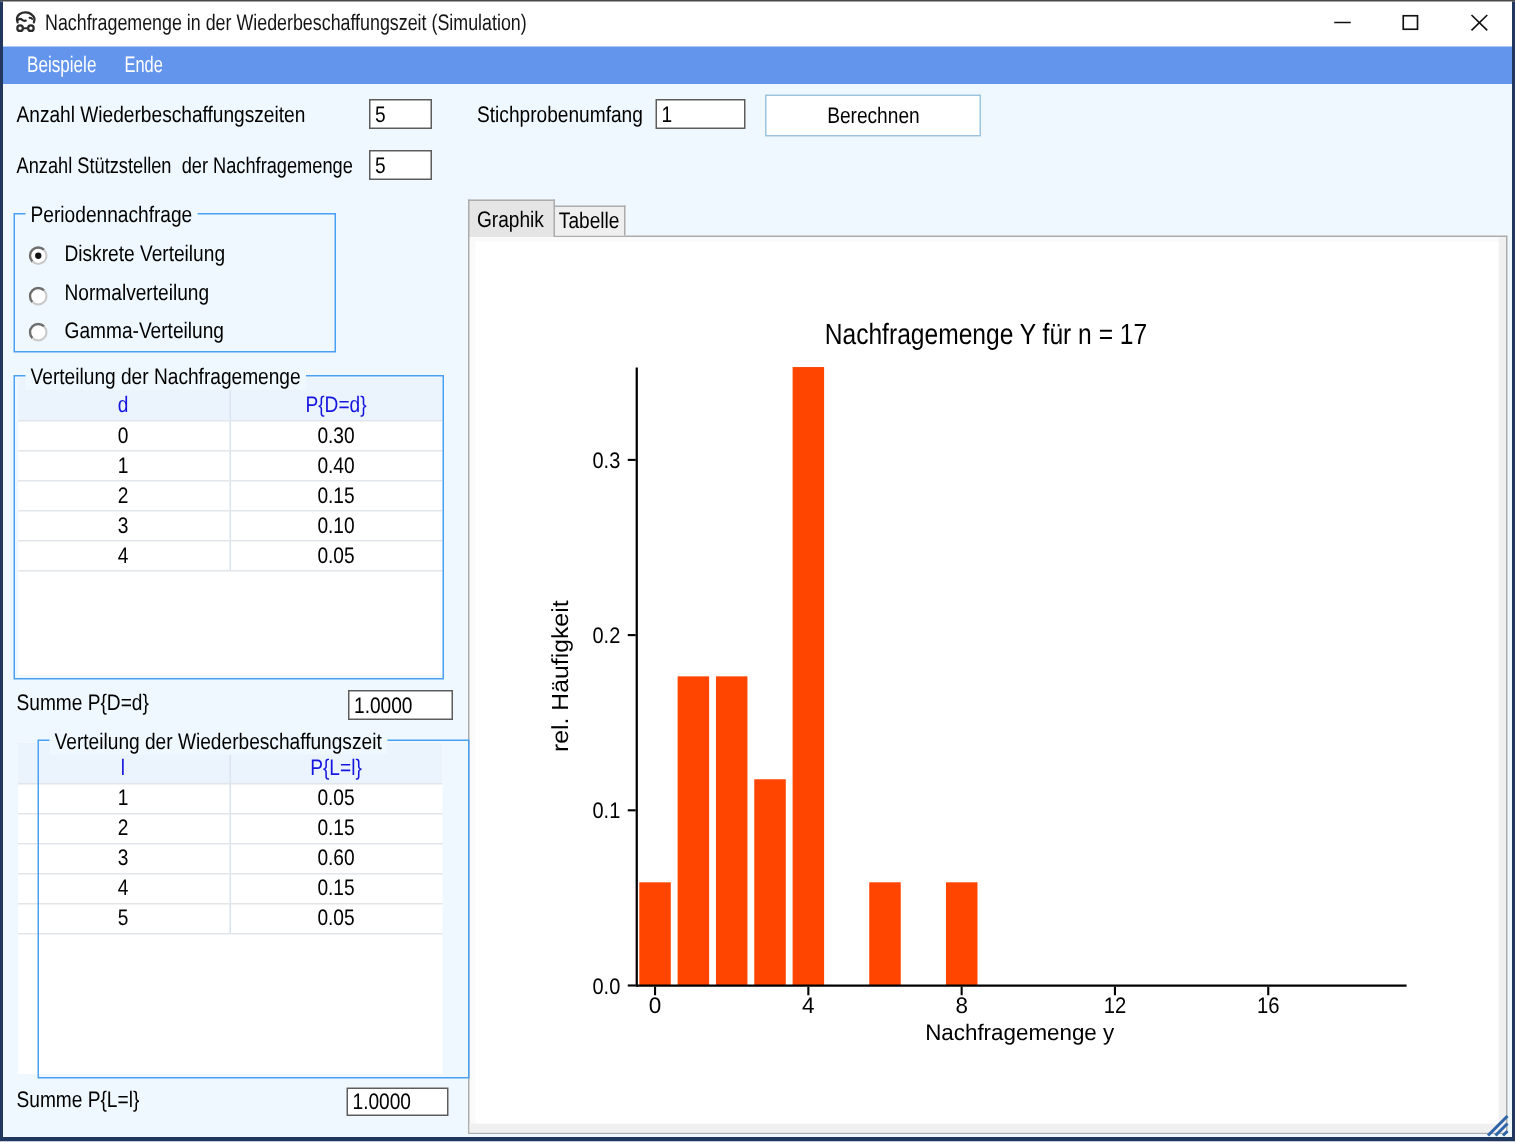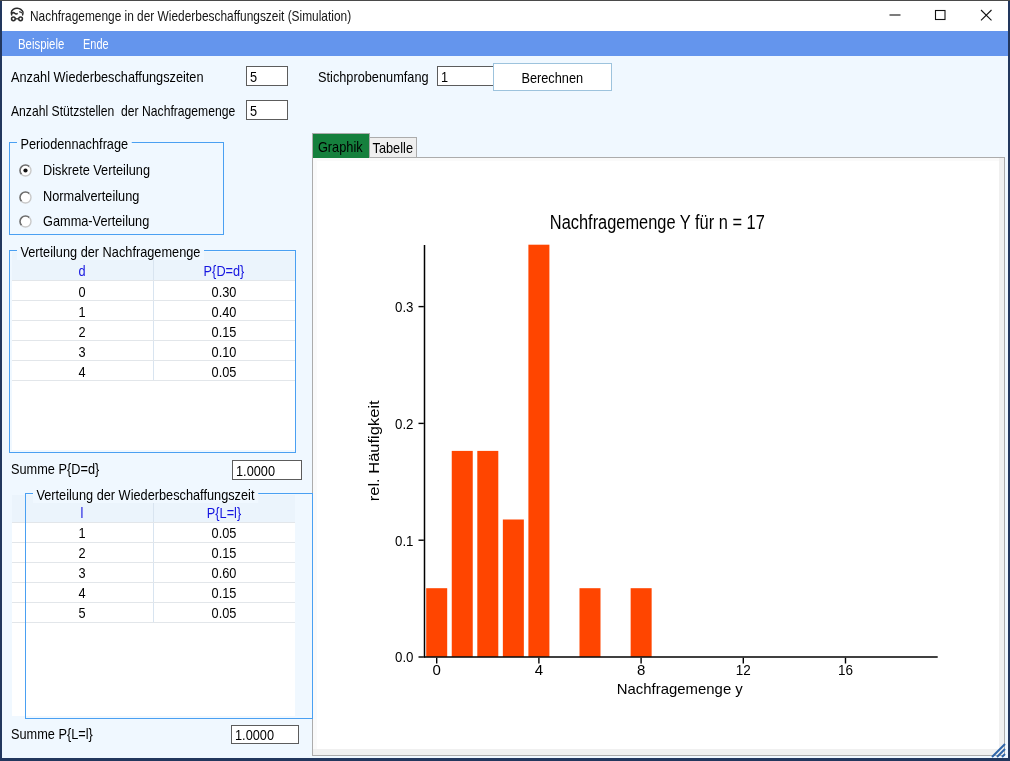--- a/index.html
+++ b/index.html
@@ -57,21 +57,21 @@
 <div class="lbl" style="left:11px;top:101.5px;transform:scaleX(0.81);">Anzahl Stützstellen  der Nachfragemenge</div>
 <div class="tb" style="left:246px;top:66px;width:42px;height:20px;">
     <span>5</span>
   </div>
 <div class="tb" style="left:437px;top:66px;width:60px;height:20px;">
     <span>1</span>
   </div>
 <div class="tb" style="left:246px;top:100px;width:42px;height:20px;">
     <span>5</span>
   </div>
-<div class="abs ctr" style="left:493px;top:63px;width:119px;height:28px;background:#fff;border:1px solid #9dc3dd;box-sizing:border-box;font-size:15px;">
+<div class="abs ctr" style="left:510px;top:63px;width:144px;height:28px;background:#fff;border:1px solid #9dc3dd;box-sizing:border-box;font-size:15px;">
     <span class="sx">Berechnen</span>
   </div>
 
 <div class="gb" style="left:9px;top:142px;width:215px;height:93px;">
   <div class="gblbl">Periodennachfrage</div>
 </div>
 <svg class="abs" style="left:19px;top:164px;z-index:6;" width="13" height="13" viewBox="0 0 13 13">
   <circle cx="6.5" cy="6.5" r="5.6" fill="#fff" stroke="none"></circle>
   <path d="M1 6.5 A5.5 5.5 0 0 1 12 6.5" fill="none" stroke="#6d6d6d" stroke-width="1.6" transform="rotate(-45 6.5 6.5)"></path>
   <path d="M12 6.5 A5.5 5.5 0 0 1 1 6.5" fill="none" stroke="#c9c9c9" stroke-width="1.4" transform="rotate(-45 6.5 6.5)"></path>
@@ -145,21 +145,21 @@
 <div class="cellc" style="left:223.5px;top:592px;">0.15</div>
 <div class="cellc" style="left:223.5px;top:612px;">0.05</div>
 <div class="lbl" style="left:11px;top:724.5px;">Summe P{L=l}</div>
 <div class="tb" style="left:231px;top:725px;width:68px;height:19px;">
     <span>1.0000</span>
   </div>
 
 <div class="abs" style="left:311.5px;top:157px;width:693px;height:598.5px;background:#fafafa;border:1px solid #acacac;box-sizing:border-box;"></div>
 <div class="abs" style="left:313px;top:749px;width:690px;height:5.5px;background:#f0f0f0;"></div>
 <div class="abs" style="left:999px;top:158px;width:5px;height:592px;background:#f0f0f0;"></div>
-<div class="abs ctr" style="left:311.5px;top:133px;width:58px;height:25px;background:#15803d;border:1px solid #acacac;border-bottom:none;box-sizing:border-box;font-size:15px;">
+<div class="abs ctr" style="left:311.5px;top:133px;width:58px;height:25px;background:#e5e5e5;border:1px solid #acacac;border-bottom:none;box-sizing:border-box;font-size:15px;">
     <span class="sx">Graphik</span>
   </div>
 <div class="abs ctr" style="left:369.5px;top:137px;width:47.5px;height:20px;background:#efefef;border:1px solid #acacac;border-bottom:none;border-left:none;box-sizing:border-box;font-size:15px;">
     <span class="sx">Tabelle</span>
   </div>
 
 <div class="abs" style="left:317px;top:161px;width:682px;height:588px;background:#fff;"></div>
 <svg class="abs" style="left:317px;top:161px;" width="682" height="588" viewBox="0 0 682 588">
   <g fill="#FF4500">
     <rect x="109.2" y="427.2" width="21" height="68.6"></rect>

